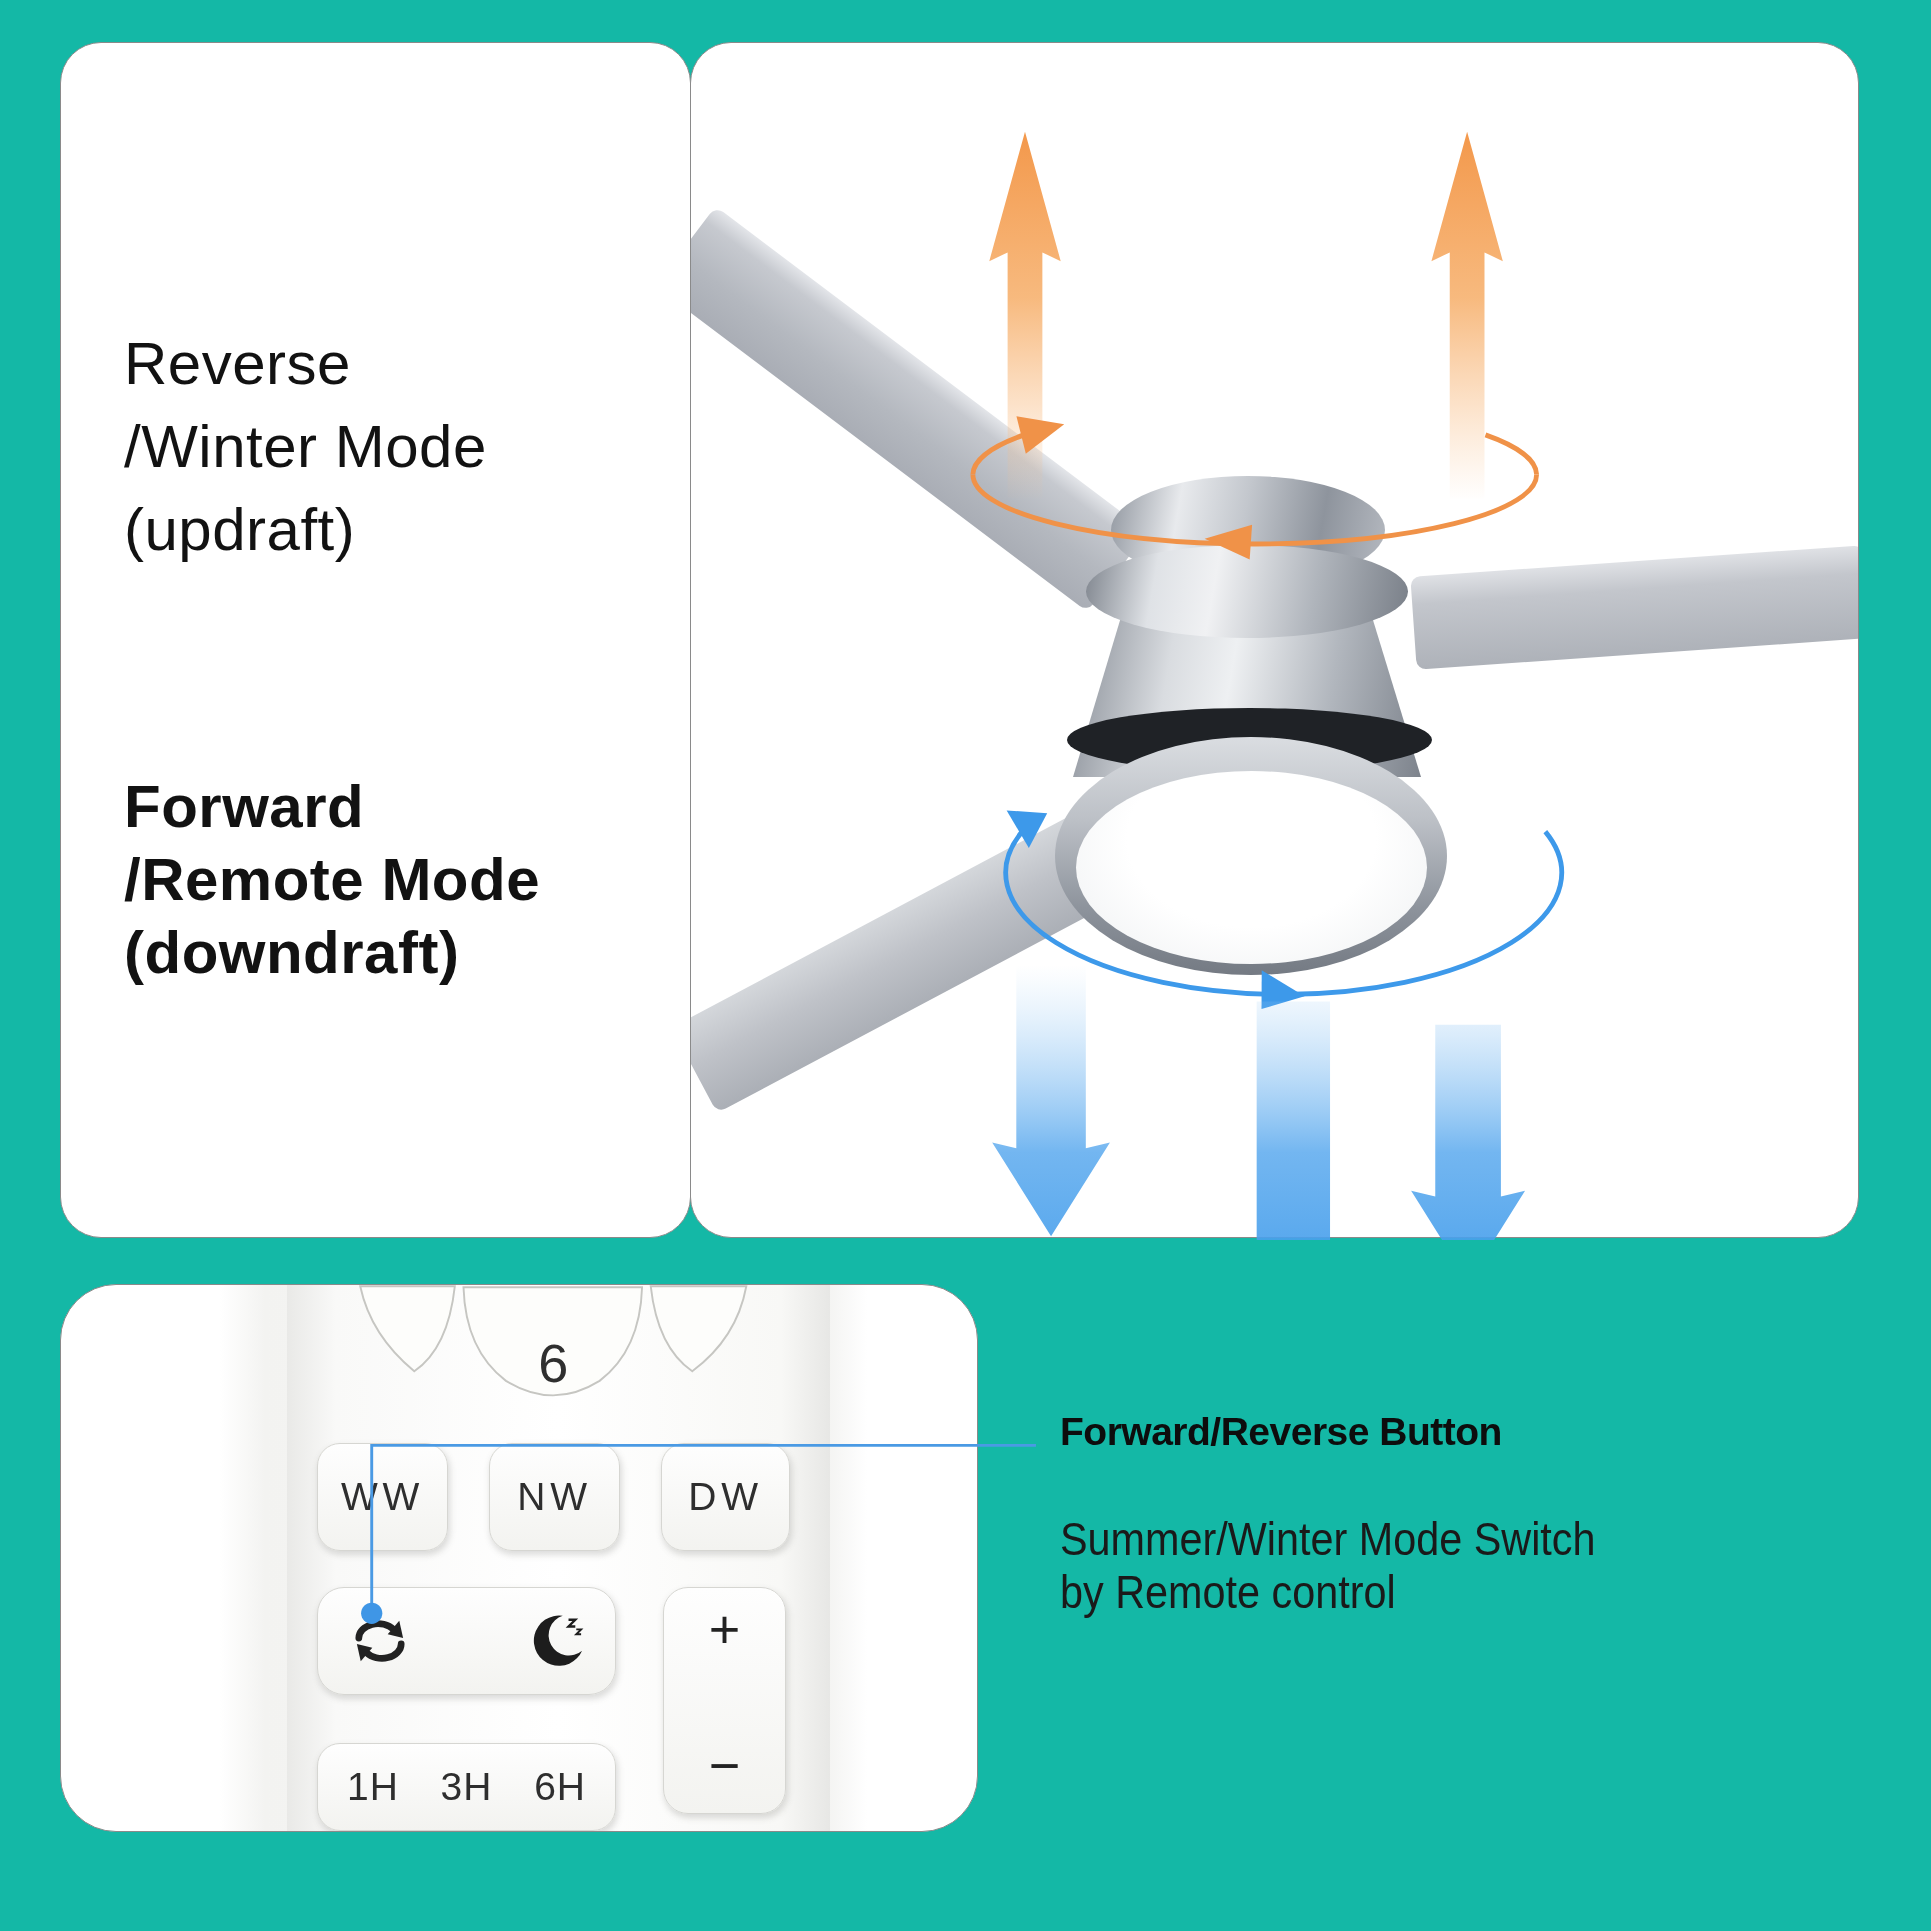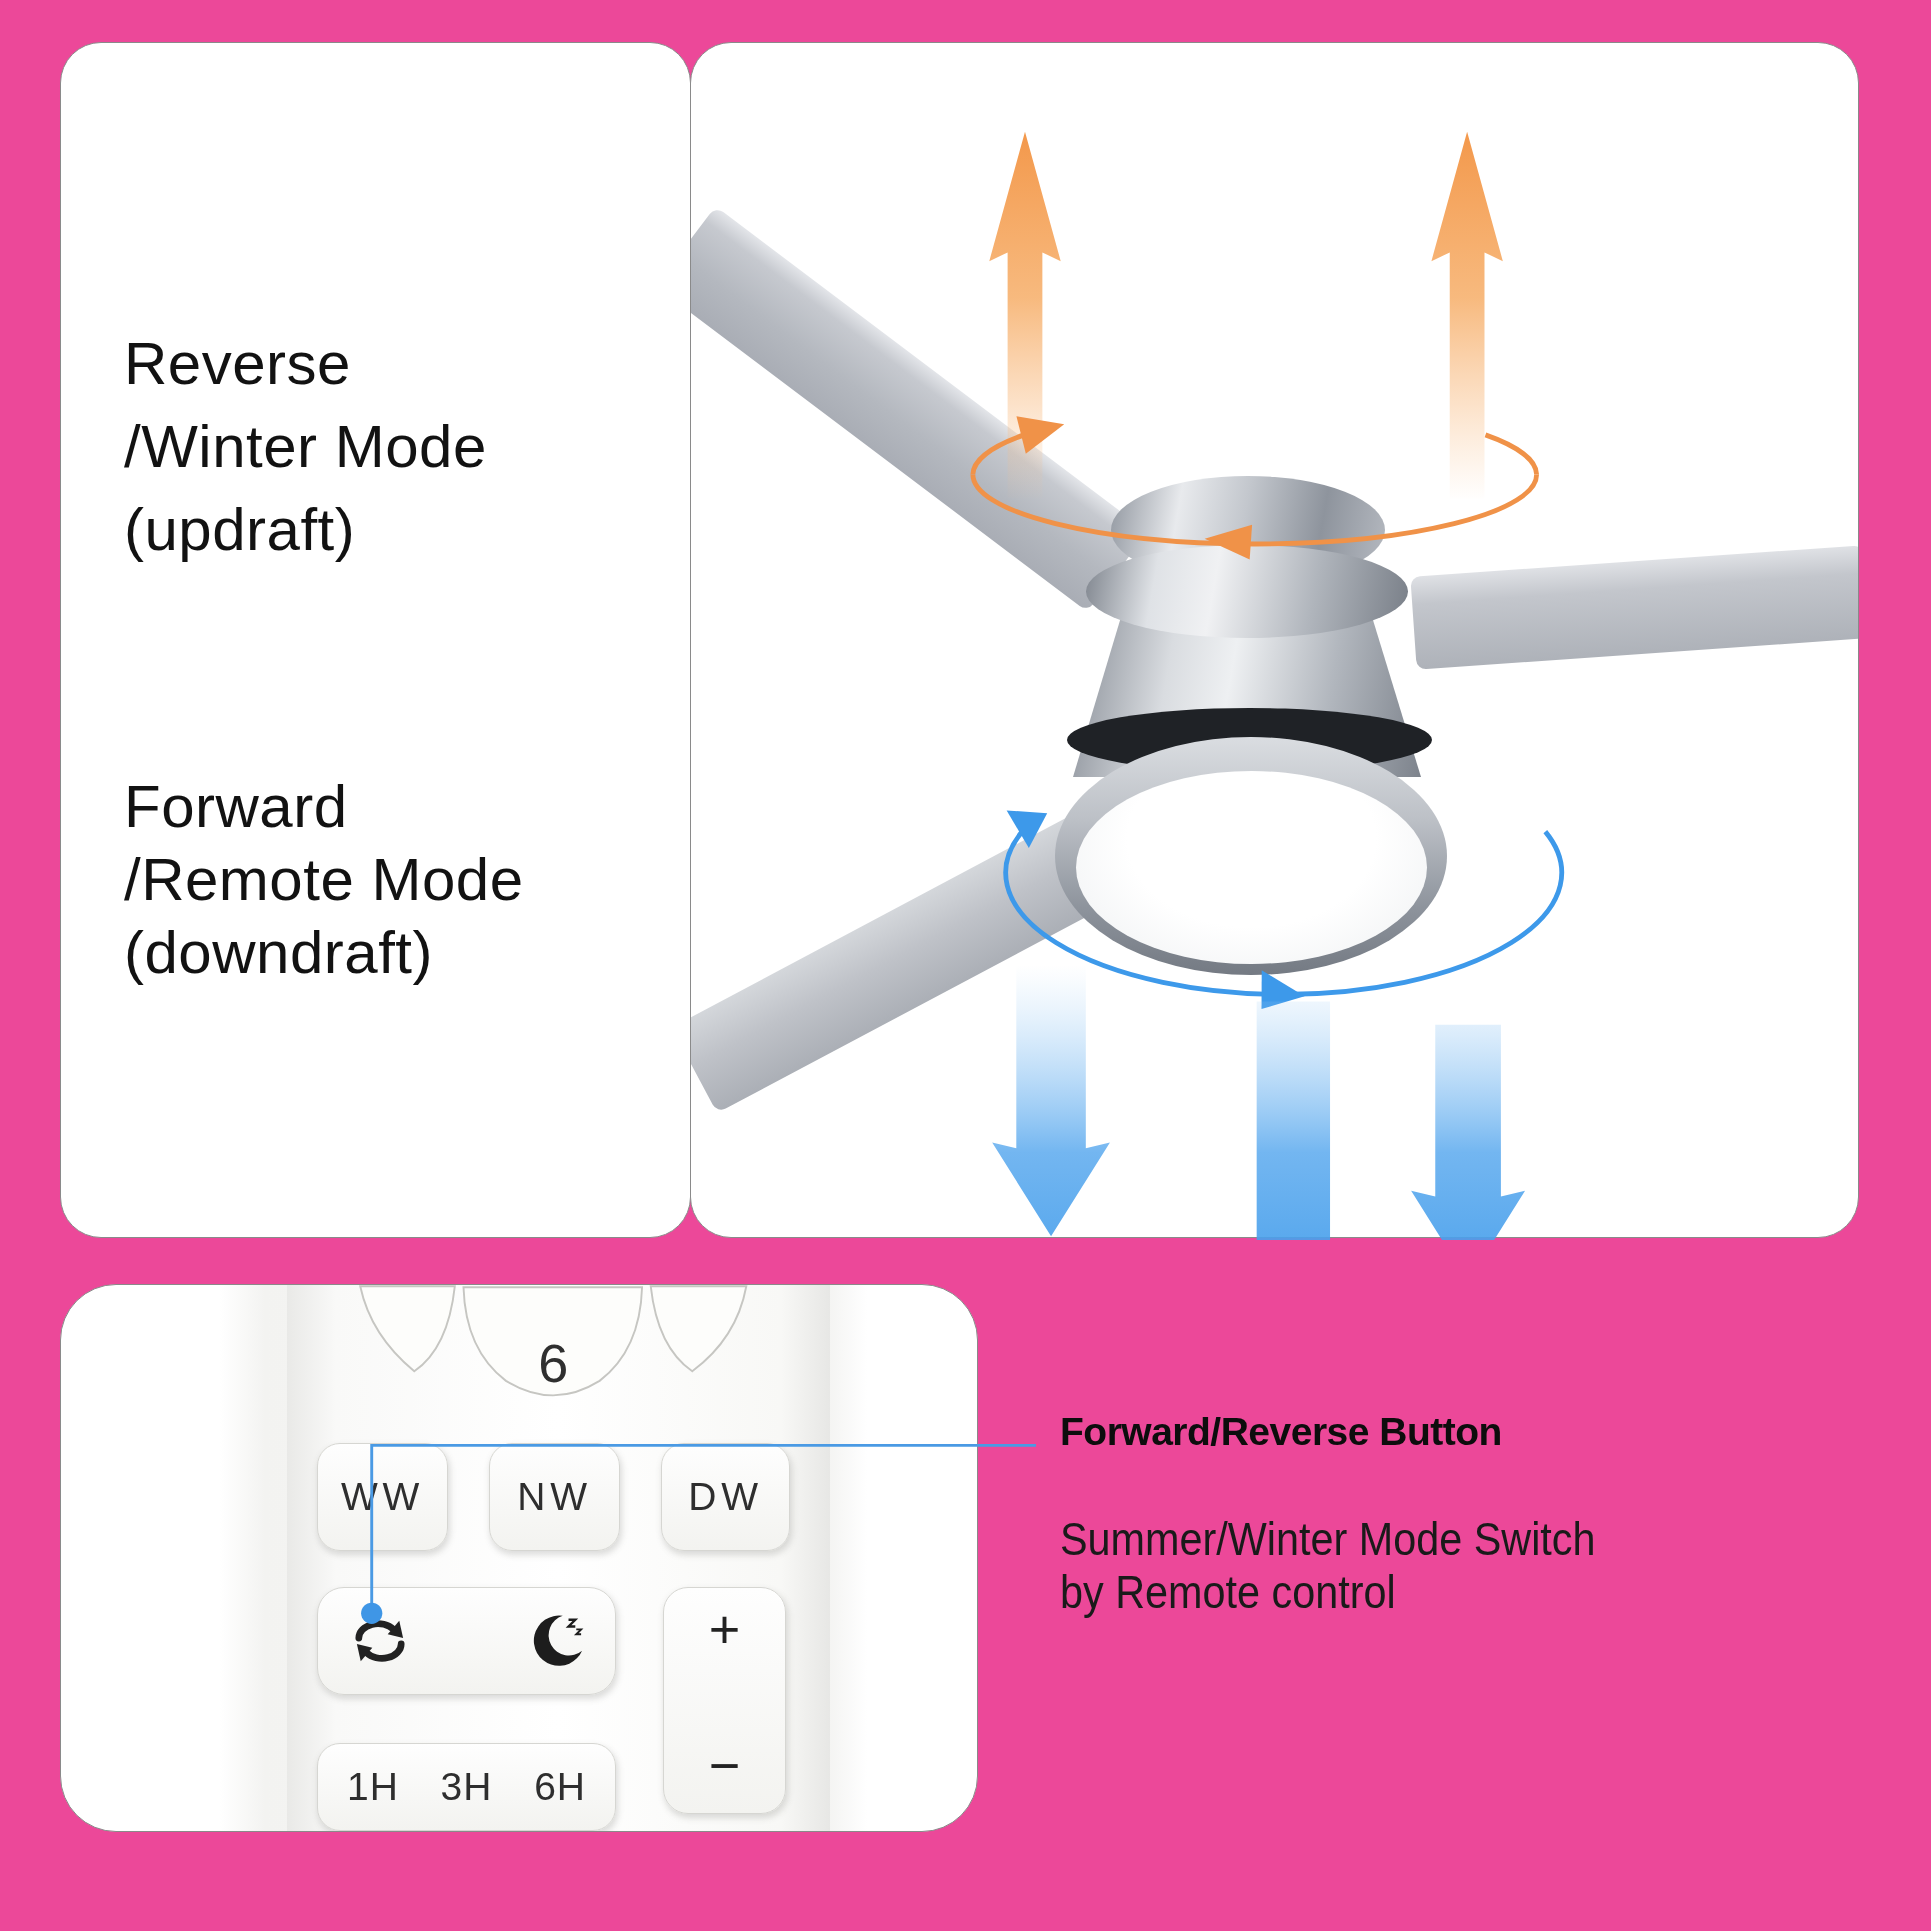--- a/index.html
+++ b/index.html
@@ -1,27 +1,27 @@
 <!DOCTYPE html>
 <html><head>
 <meta charset="utf-8">
 <style>
   html,body{margin:0;padding:0;background:#fff;}
-  .stage{position:relative;width:1931px;height:1931px;background:#ec4899;overflow:hidden;
+  .stage{position:relative;width:1931px;height:1931px;background:#14b8a6;overflow:hidden;
          font-family:"Liberation Sans","DejaVu Sans",sans-serif;}
   .panel{position:absolute;background:#fff;border:1.9px solid #8a8a8a;border-radius:41px;overflow:hidden;}
   #left-panel{left:60px;top:42px;width:629px;height:1194px;}
   #right-panel{left:690px;top:42px;width:1167px;height:1194px;}
   #bottom-card{left:60px;top:1284px;width:916px;height:546px;border-radius:56px;}
 
   
   .mode-label{position:absolute;left:124px;color:#121212;font-size:60px;font-weight:500;
               letter-spacing:0.5px;z-index:5;white-space:nowrap;}
   #reverse-label{top:322px;line-height:83px;}
-  #forward-label{top:770px;line-height:73px;}
+  #forward-label{top:770px;line-height:73px;font-weight:bold;}
 
   
   .blade{position:absolute;border-radius:9.7px;z-index:2;}
   #blade-upper-left{left:-60px;top:316px;width:541px;height:100px;transform:rotate(37deg);
     background:linear-gradient(to bottom,#e3e5e9 0%,#c6c9cf 18%,#b4b8bf 60%,#a9adb5 100%);}
   #blade-right{left:722px;top:518px;width:454px;height:93px;transform:rotate(-4deg);
     background:linear-gradient(to bottom,#dfe1e5 0%,#c3c6cc 30%,#aeb2b9 100%);}
   #blade-lower-left{left:-26px;top:861px;width:502px;height:97px;transform:rotate(-28deg);
     background:linear-gradient(to bottom,#d4d7db 0%,#bfc2c8 45%,#abafb6 100%);}
   .fanpart{position:absolute;}

